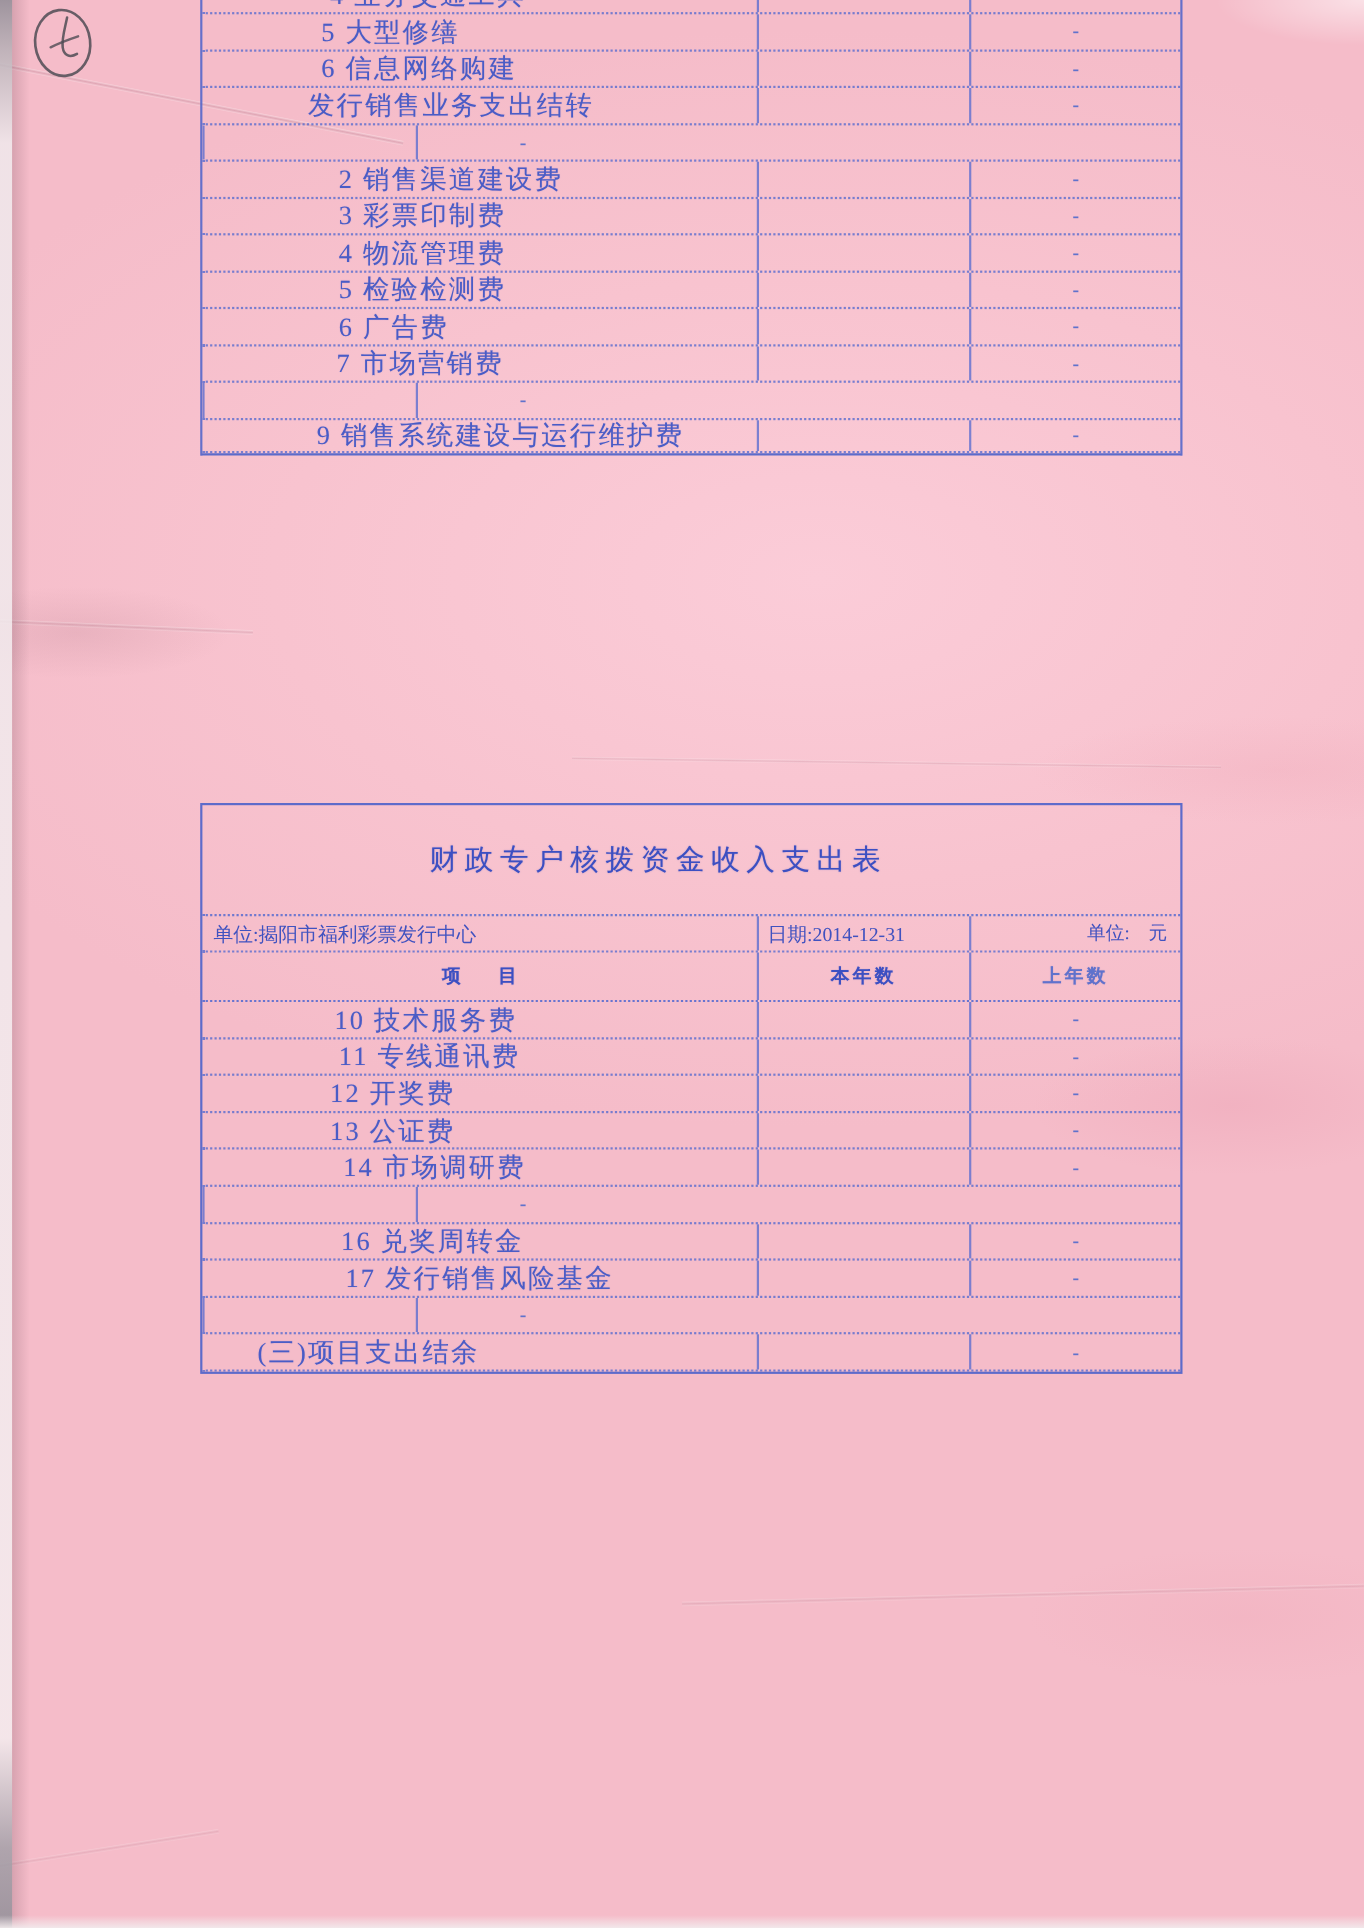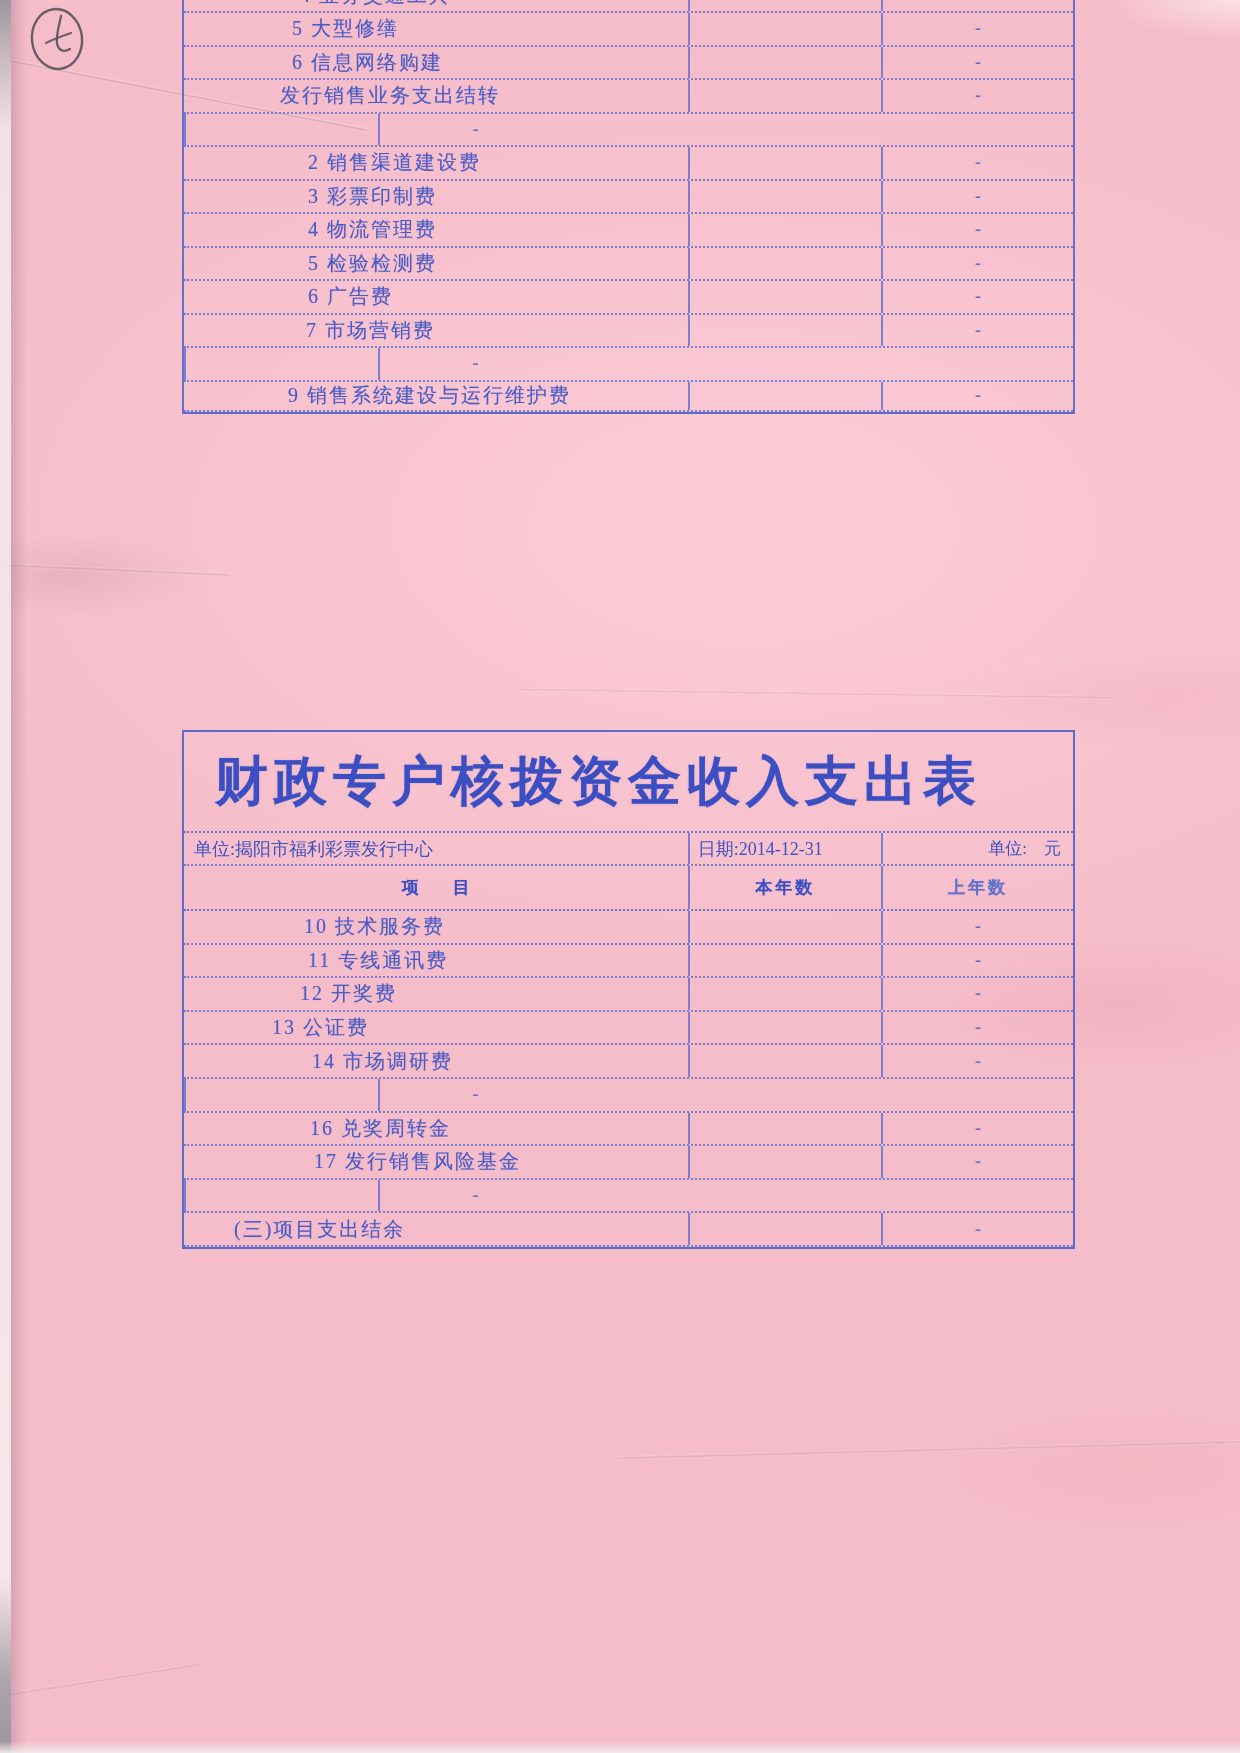--- a/index.html
+++ b/index.html
@@ -47,41 +47,41 @@
 
   
   .tbl{position:absolute;box-sizing:border-box;color:#4a5cc6;}
   .trow{display:flex;box-sizing:border-box;height:33.5px;align-items:stretch;
         border-bottom:2px dotted rgba(88,108,208,.8);}
   .cell{box-sizing:border-box;display:flex;align-items:center;overflow:hidden;white-space:nowrap;}
   .cell.item{width:506px;}
   .cell.cur{width:194px;border-left:2px solid rgba(88,108,208,.78);justify-content:center;}
   .cell.prev{width:193px;border-left:2px solid rgba(88,108,208,.78);justify-content:center;
              font-size:18px;font-weight:bold;color:#6072cc;}
-  .lbl{font-size:20px;letter-spacing:2px;text-shadow:0 0 1px rgba(70,90,200,.35);}
+  .lbl{font-size:24px;letter-spacing:2px;text-shadow:0 0 1px rgba(70,90,200,.35);}
 
   .tbl.cont{
     left:182px;top:0;width:893px;height:414px;overflow:hidden;
     border-left:2.2px solid rgba(76,98,202,.85);
     border-right:2.2px solid rgba(76,98,202,.85);
     border-bottom:2.6px solid rgba(76,98,202,.9);
   }
   .tbl.cont .trow.clipped{height:33px;margin-top:-20px;}
   .tbl.cont .trow.lastrow{height:30px;}
 
   .tbl.main{
     left:182px;top:730px;width:893px;height:519px;
     border:2.2px solid rgba(76,98,202,.9);overflow:hidden;
   }
   .title-block{
     height:101px;border-bottom:2.2px dotted rgba(88,108,208,.85);
     display:flex;align-items:center;justify-content:center;box-sizing:border-box;
   }
   .doc-title{
-    font-size:53px;font-weight:bold;letter-spacing:6px;color:#3c4fc2;
+    font-size:26px;font-weight:normal;letter-spacing:6px;color:#3c4fc2;
     transform:translateX(-30px);text-shadow:0 0 1.2px rgba(60,79,194,.5);
   }
   .info-row{height:33px;display:flex;box-sizing:border-box;
             border-bottom:2px dotted rgba(88,108,208,.8);
             font-size:18px;color:#4052c0;}
   .info-row .cell.item{padding-left:10px;}
   .info-row .cell.cur{justify-content:flex-start;padding-left:8px;}
   .info-row .cell.prev{justify-content:flex-end;padding-right:12px;font-size:17px;font-weight:normal;color:#4052c0;}
   .head-row{height:45px;display:flex;box-sizing:border-box;
             border-bottom:2.4px dotted rgba(88,108,208,.9);
@@ -227,21 +227,21 @@
         </div>
         <div class="trow">
           <div class="cell item">
             <span class="lbl" style="padding-left: 96px; margin-left: 20px;">12  开奖费</span>
           </div>
           <div class="cell cur"></div>
           <div class="cell prev">-</div>
         </div>
         <div class="trow">
           <div class="cell item">
-            <span class="lbl" style="padding-left: 88px;">13 公证费</span>
+            <span class="lbl" style="padding-left: 88px; margin-left: 28px;">13 公证费</span>
           </div>
           <div class="cell cur"></div>
           <div class="cell prev">-</div>
         </div>
         <div class="trow">
           <div class="cell item">
             <span class="lbl" style="padding-left: 128px;">14 市场调研费</span>
           </div>
           <div class="cell cur"></div>
           <div class="cell prev">-</div>

